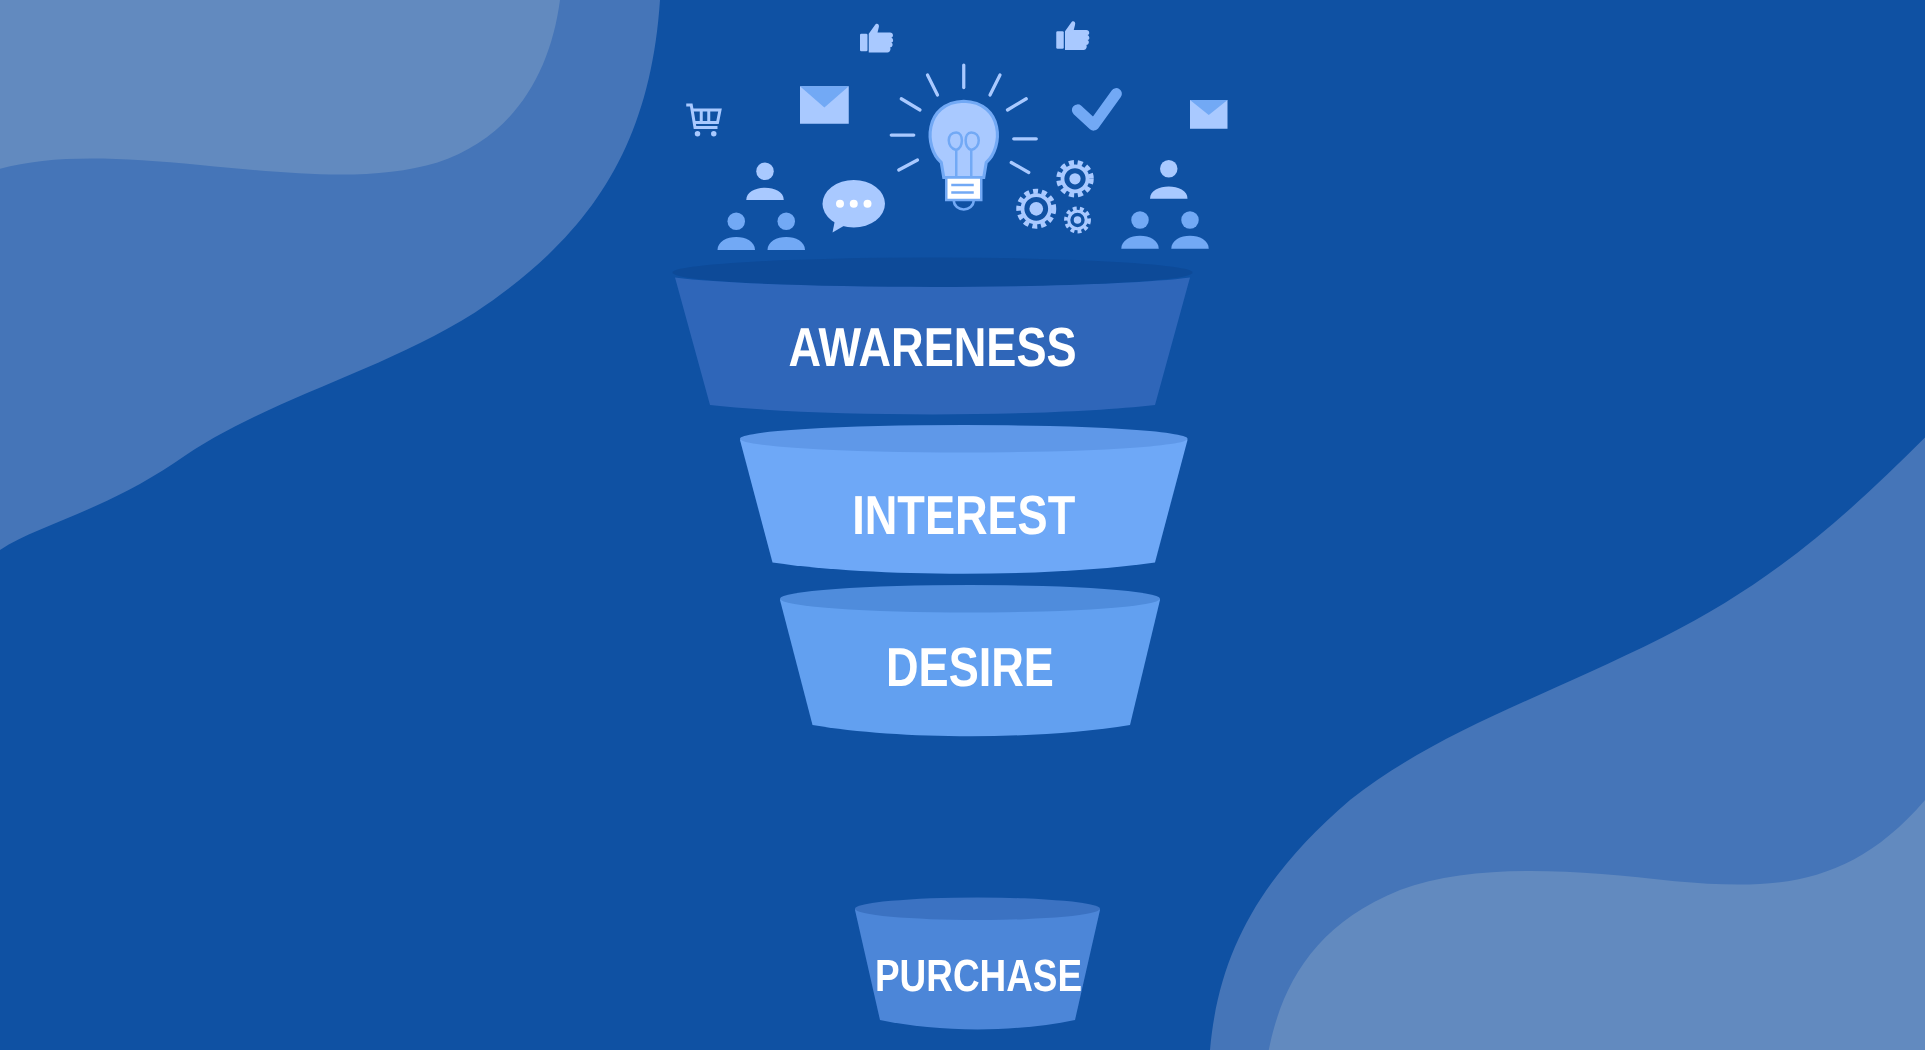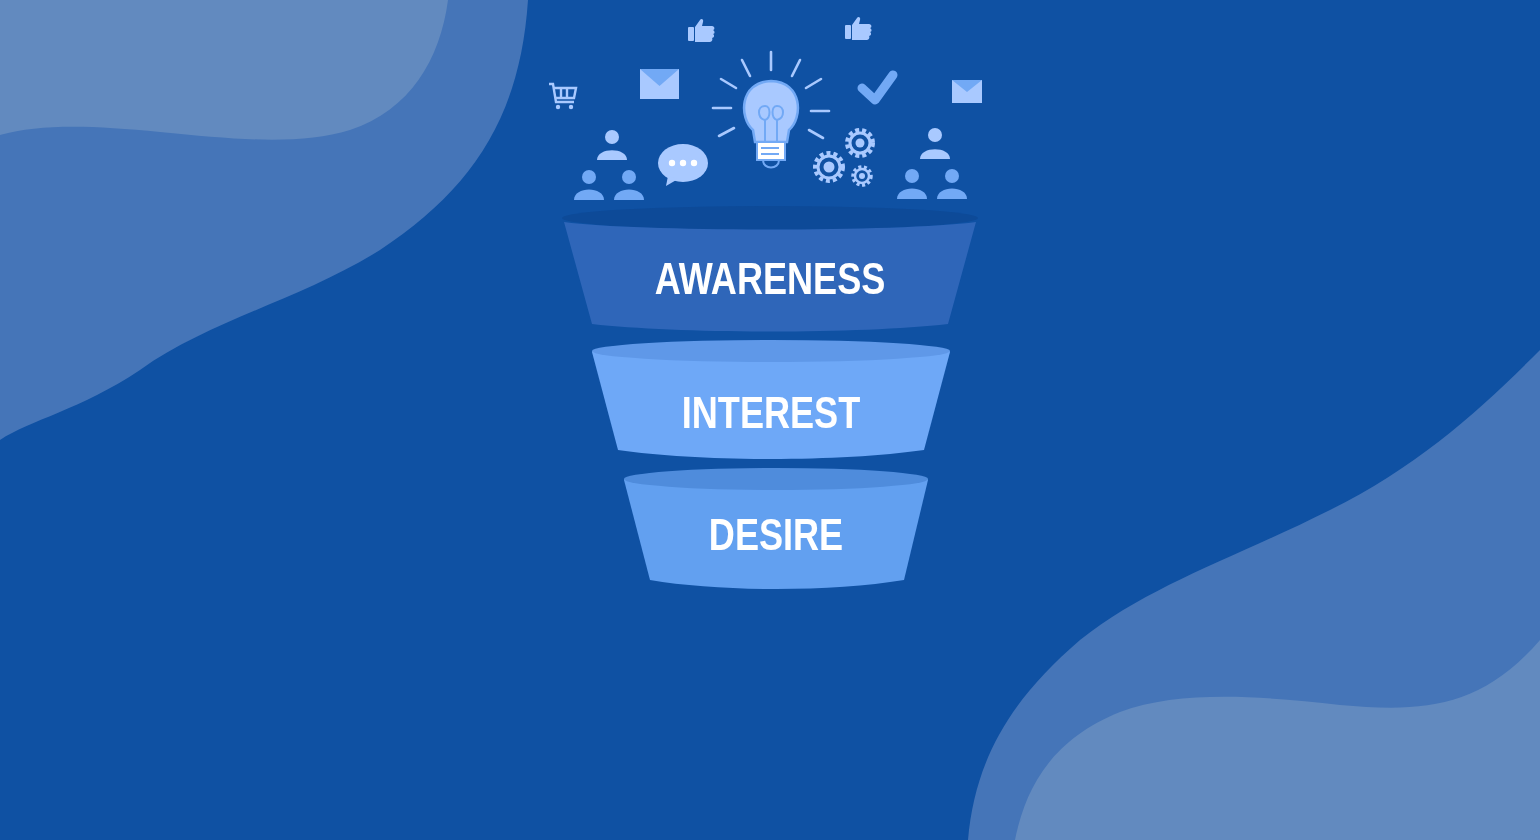--- a/index.html
+++ b/index.html
@@ -128,21 +128,21 @@
     <g>
       <circle cx="935" cy="135" r="7" fill="#a9c9ff"></circle>
       <path d="M920,159 C920,146 950,146 950,159 Z" fill="#a9c9ff"></path>
       <circle cx="912" cy="176" r="7" fill="#72a9f5"></circle>
       <path d="M897,199 C897,185 927,185 927,199 Z" fill="#72a9f5"></path>
       <circle cx="952" cy="176" r="7" fill="#72a9f5"></circle>
       <path d="M937,199 C937,185 967,185 967,199 Z" fill="#72a9f5"></path>
     </g>
   </svg>
 
-  <div class="stage" style="left:560px; top:204px; width:420px; height:130px;">
+  <div class="stage" style="left:536px; top:204px; width:420px; height:130px;">
     <svg width="420" height="130" viewBox="0 0 420 130">
       <ellipse cx="210" cy="14" rx="208" ry="12" fill="#0d4a98"></ellipse>
       <path d="M4,18 C80,28 340,28 416,18 L388,120 C300,130 120,130 32,120 Z" fill="#2f66b9"></path>
     </svg>
     <div class="stage-label" style="top:50px; font-size:44px;">AWARENESS</div>
   </div>
 
   <div class="stage" style="left:622px; top:466px; width:308px; height:126px;">
     <svg width="308" height="126" viewBox="0 0 308 126">
       <path d="M2,14 C2,0 306,0 306,14 L282,114 C210,126 98,126 28,114 Z" fill="#62a0f0"></path>
@@ -153,14 +153,21 @@
 
   <div class="stage" style="left:590px; top:338px; width:362px; height:124px;">
     <svg width="362" height="124" viewBox="0 0 362 124">
       <path d="M2,14 C2,0 360,0 360,14 L334,112 C250,124 110,124 28,112 Z" fill="#6ea8f7"></path>
       <ellipse cx="181" cy="13" rx="179" ry="11" fill="#5f98e8"></ellipse>
     </svg>
     <div class="stage-label" style="top:50px; font-size:44px;">INTEREST</div>
   </div>
 
 
+  <div class="stage" style="left:682px; top:716px; width:200px; height:110px;">
+    <svg width="200" height="110" viewBox="0 0 200 110">
+      <path d="M2,12 C2,0 198,0 198,12 L178,100 C130,110 70,110 22,100 Z" fill="#4c86d8"></path>
+      <ellipse cx="100" cy="11" rx="98" ry="9" fill="#3b72c2"></ellipse>
+    </svg>
+    <div class="stage-label" style="top:44px; font-size:36px;">PURCHASE</div>
+  </div>
 
 </div>
 
 </body></html>

